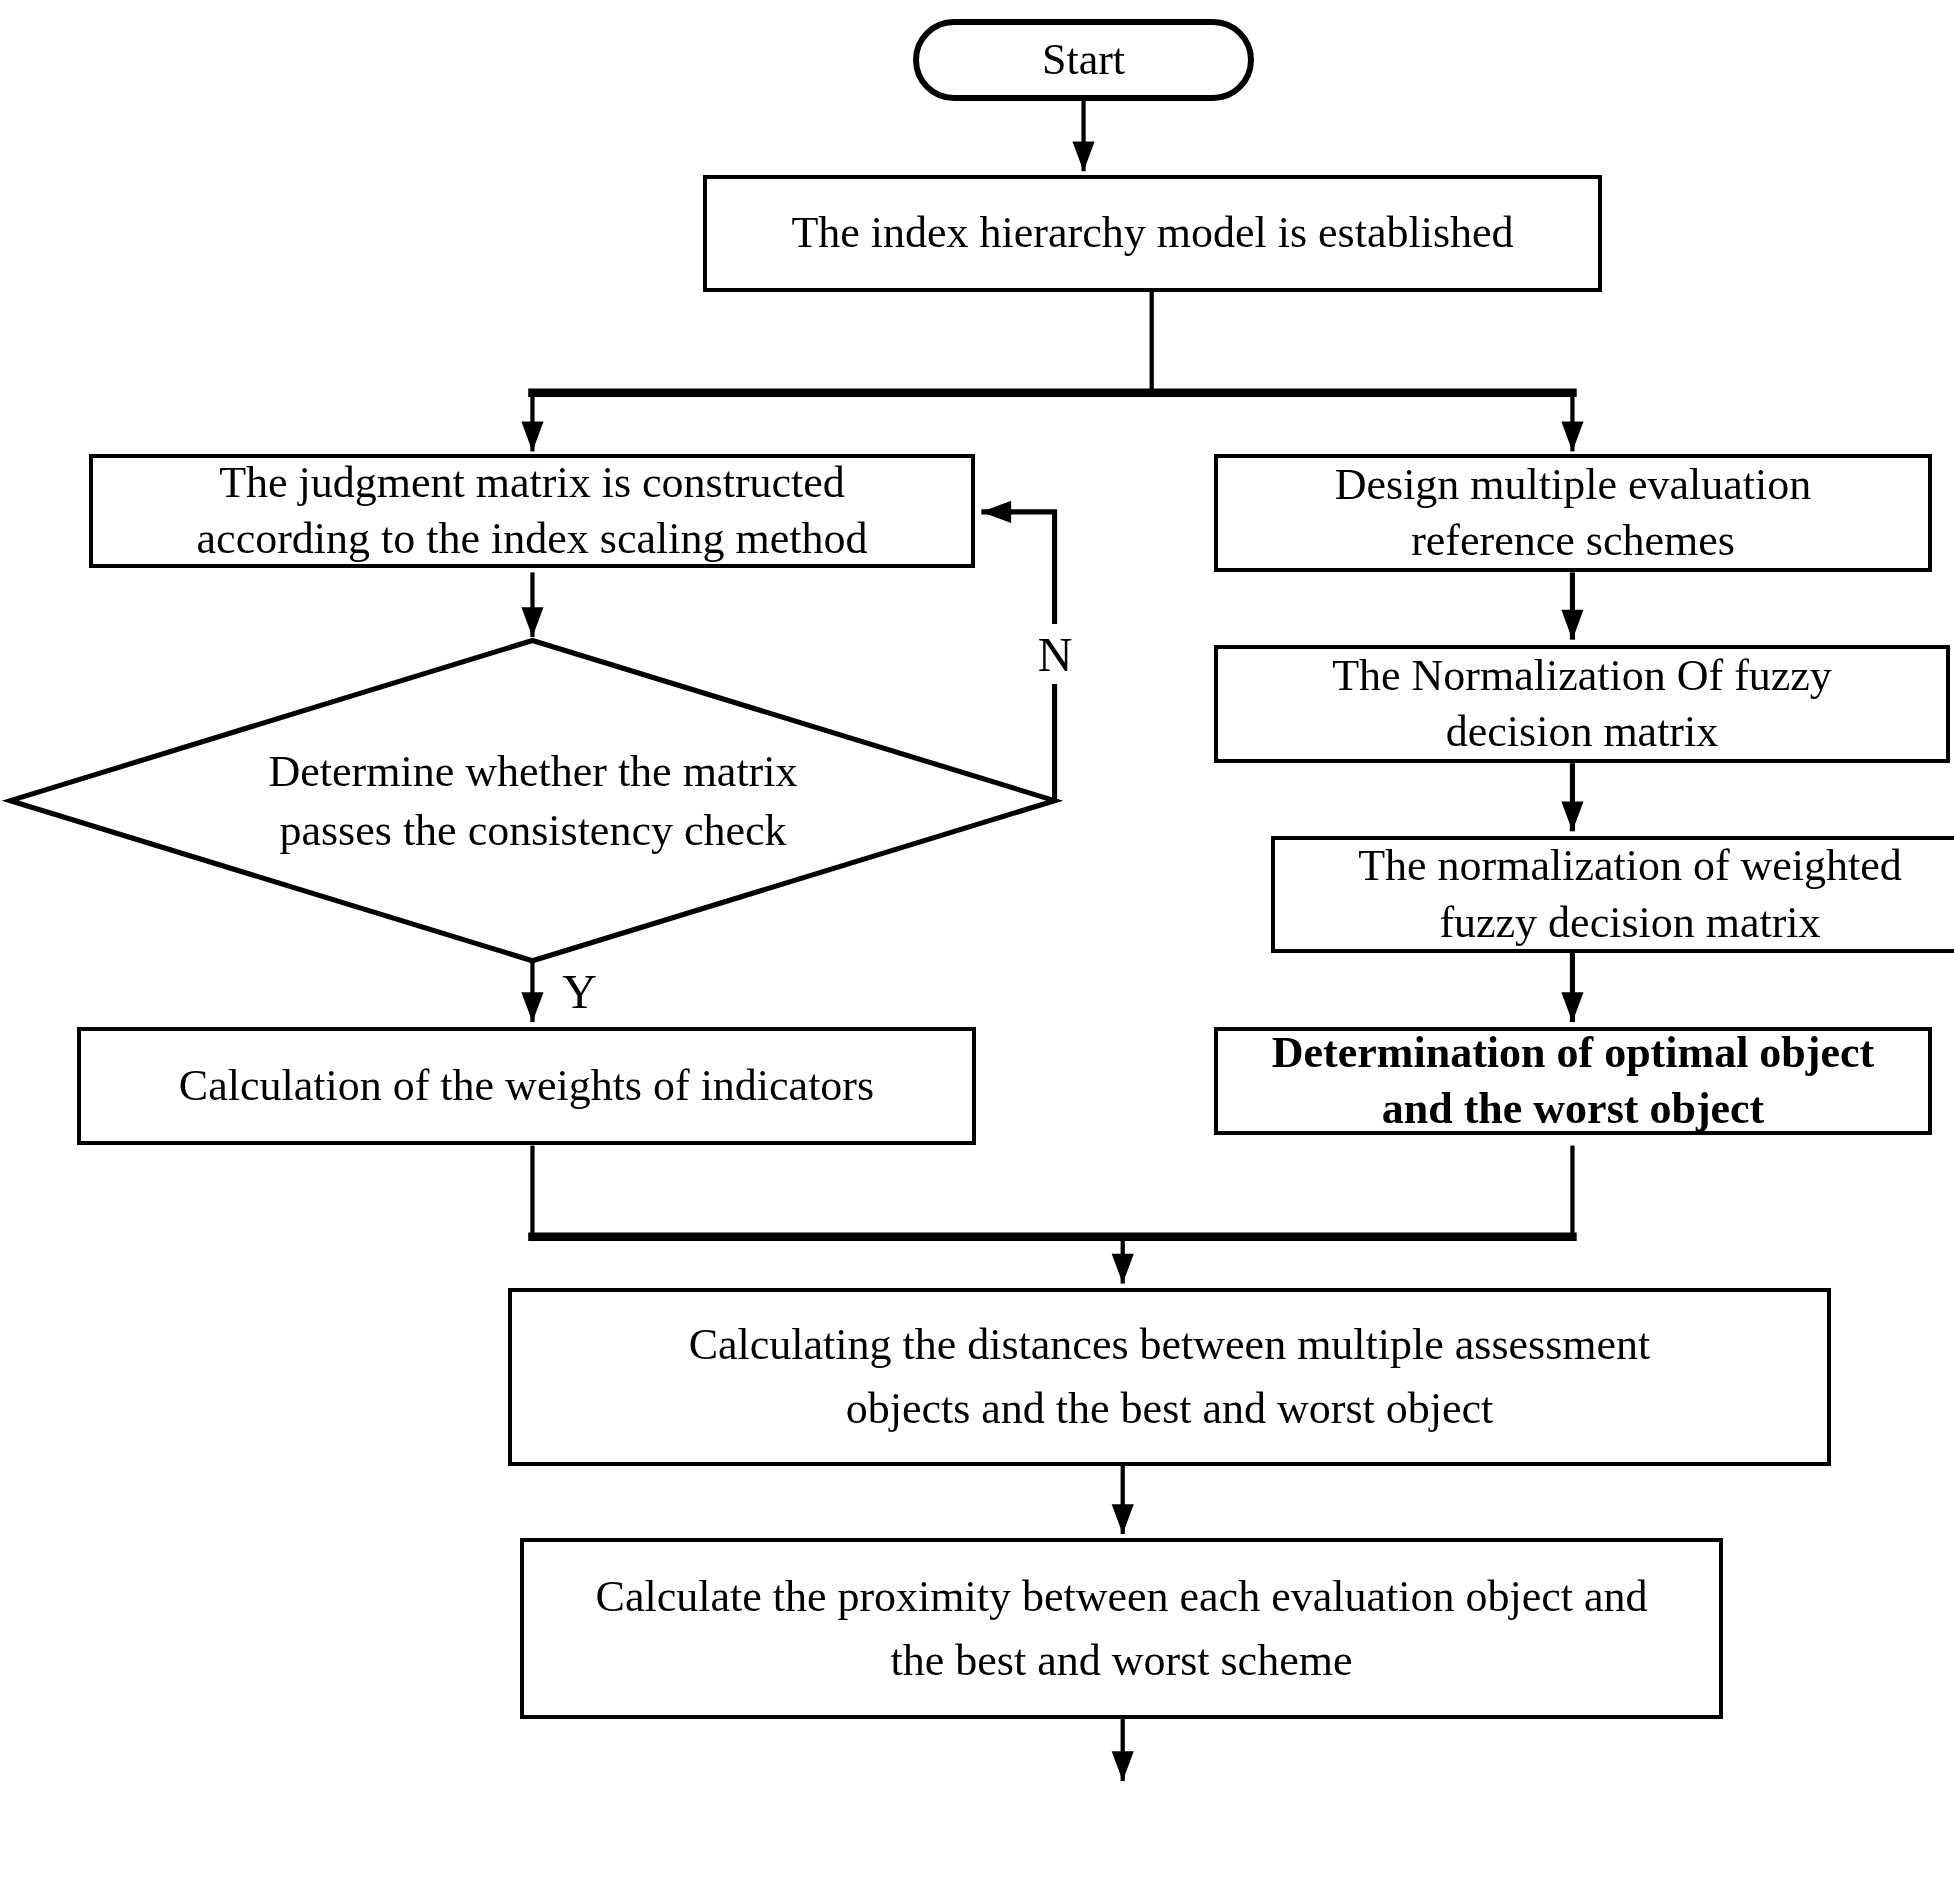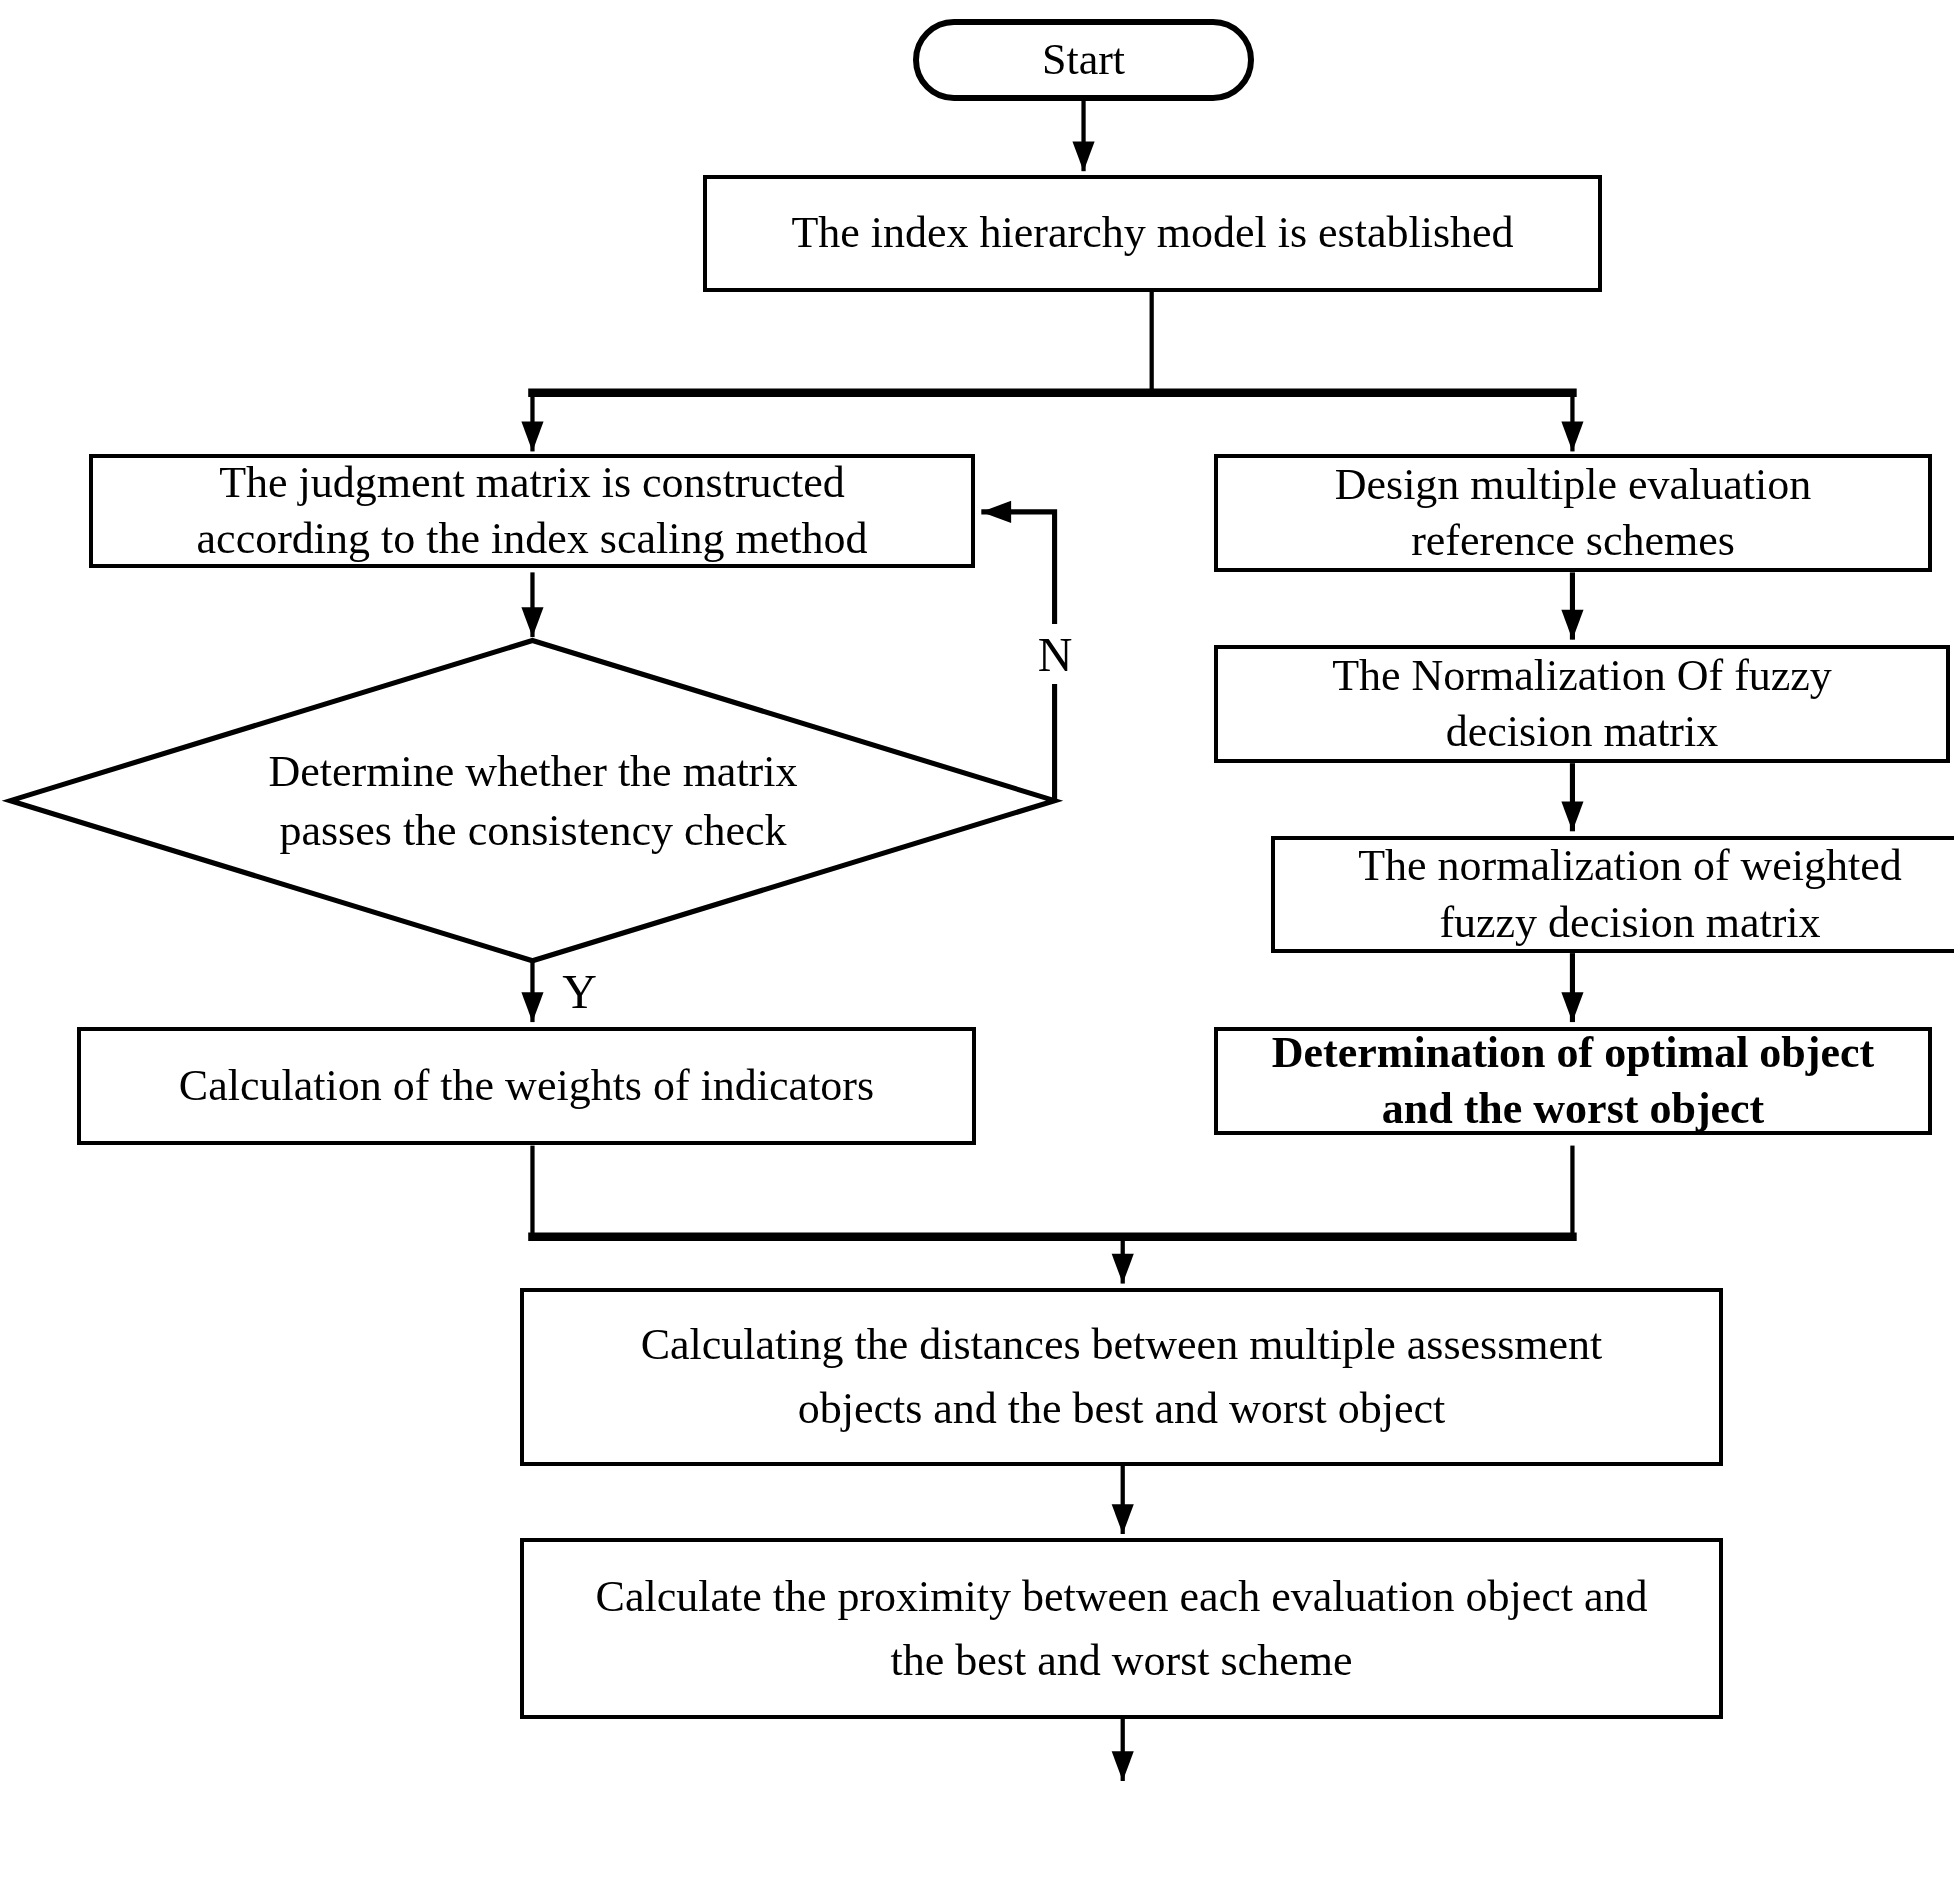--- a/index.html
+++ b/index.html
@@ -109,21 +109,21 @@
 fuzzy decision matrix</div>
 
   <div class="node" style="left:1214px;top:1027px;width:718px;height:108px;font-weight:bold;">Determination of optimal object
 and the worst object</div>
 
   <div class="diamond-label" style="left:124px;top:720px;width:818px;height:162px;">Determine whether the matrix
 passes the consistency check</div>
 
   <div class="node" style="left:77px;top:1027px;width:899px;height:118px;">Calculation of the weights of  indicators</div>
 
-  <div class="node bigproc" style="left:520px;top:1288px;width:1203px;height:178px;">Calculating the distances between multiple assessment
+  <div class="node bigproc" style="left:508px;top:1288px;width:1323px;height:178px;">Calculating the distances between multiple assessment
 objects and the best and worst object</div>
 
   <div class="node bigproc" style="left:520px;top:1538px;width:1203px;height:181px;">Calculate the proximity between each evaluation object and
 the best and worst scheme</div>
 
 
   <div class="edge-label on-line" style="left:1026px;top:624px;width:58px;height:60px;">N</div>
 
   <div class="edge-label" style="left:552px;top:963px;width:55px;height:56px;">Y</div>
 

